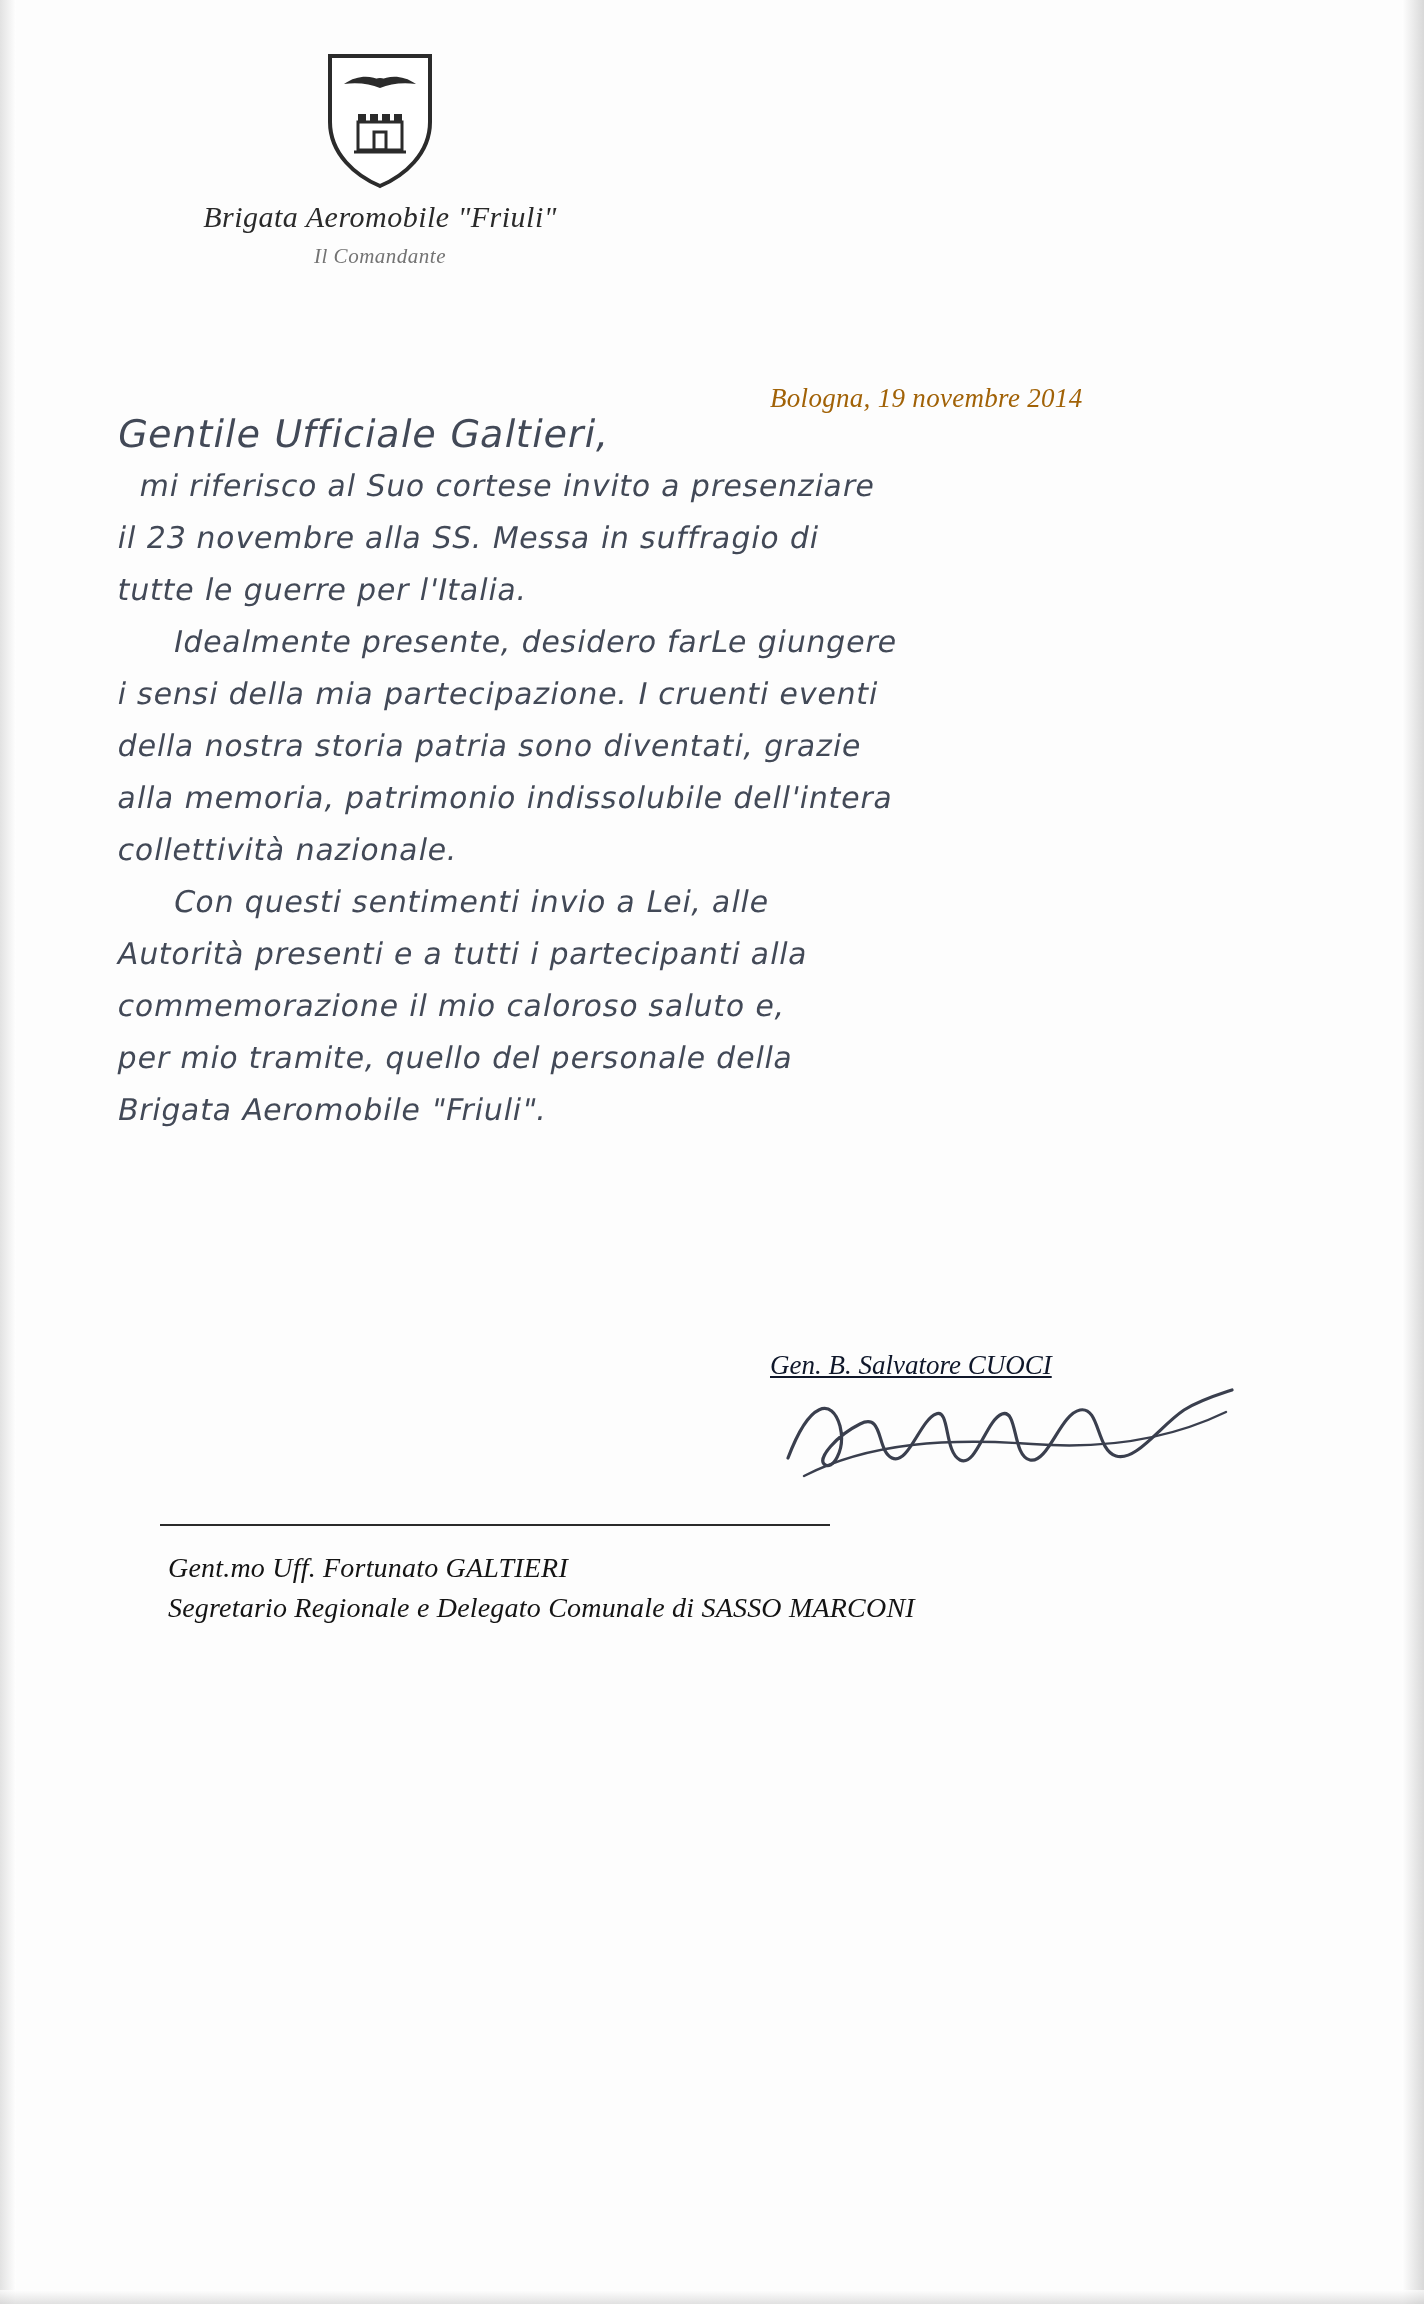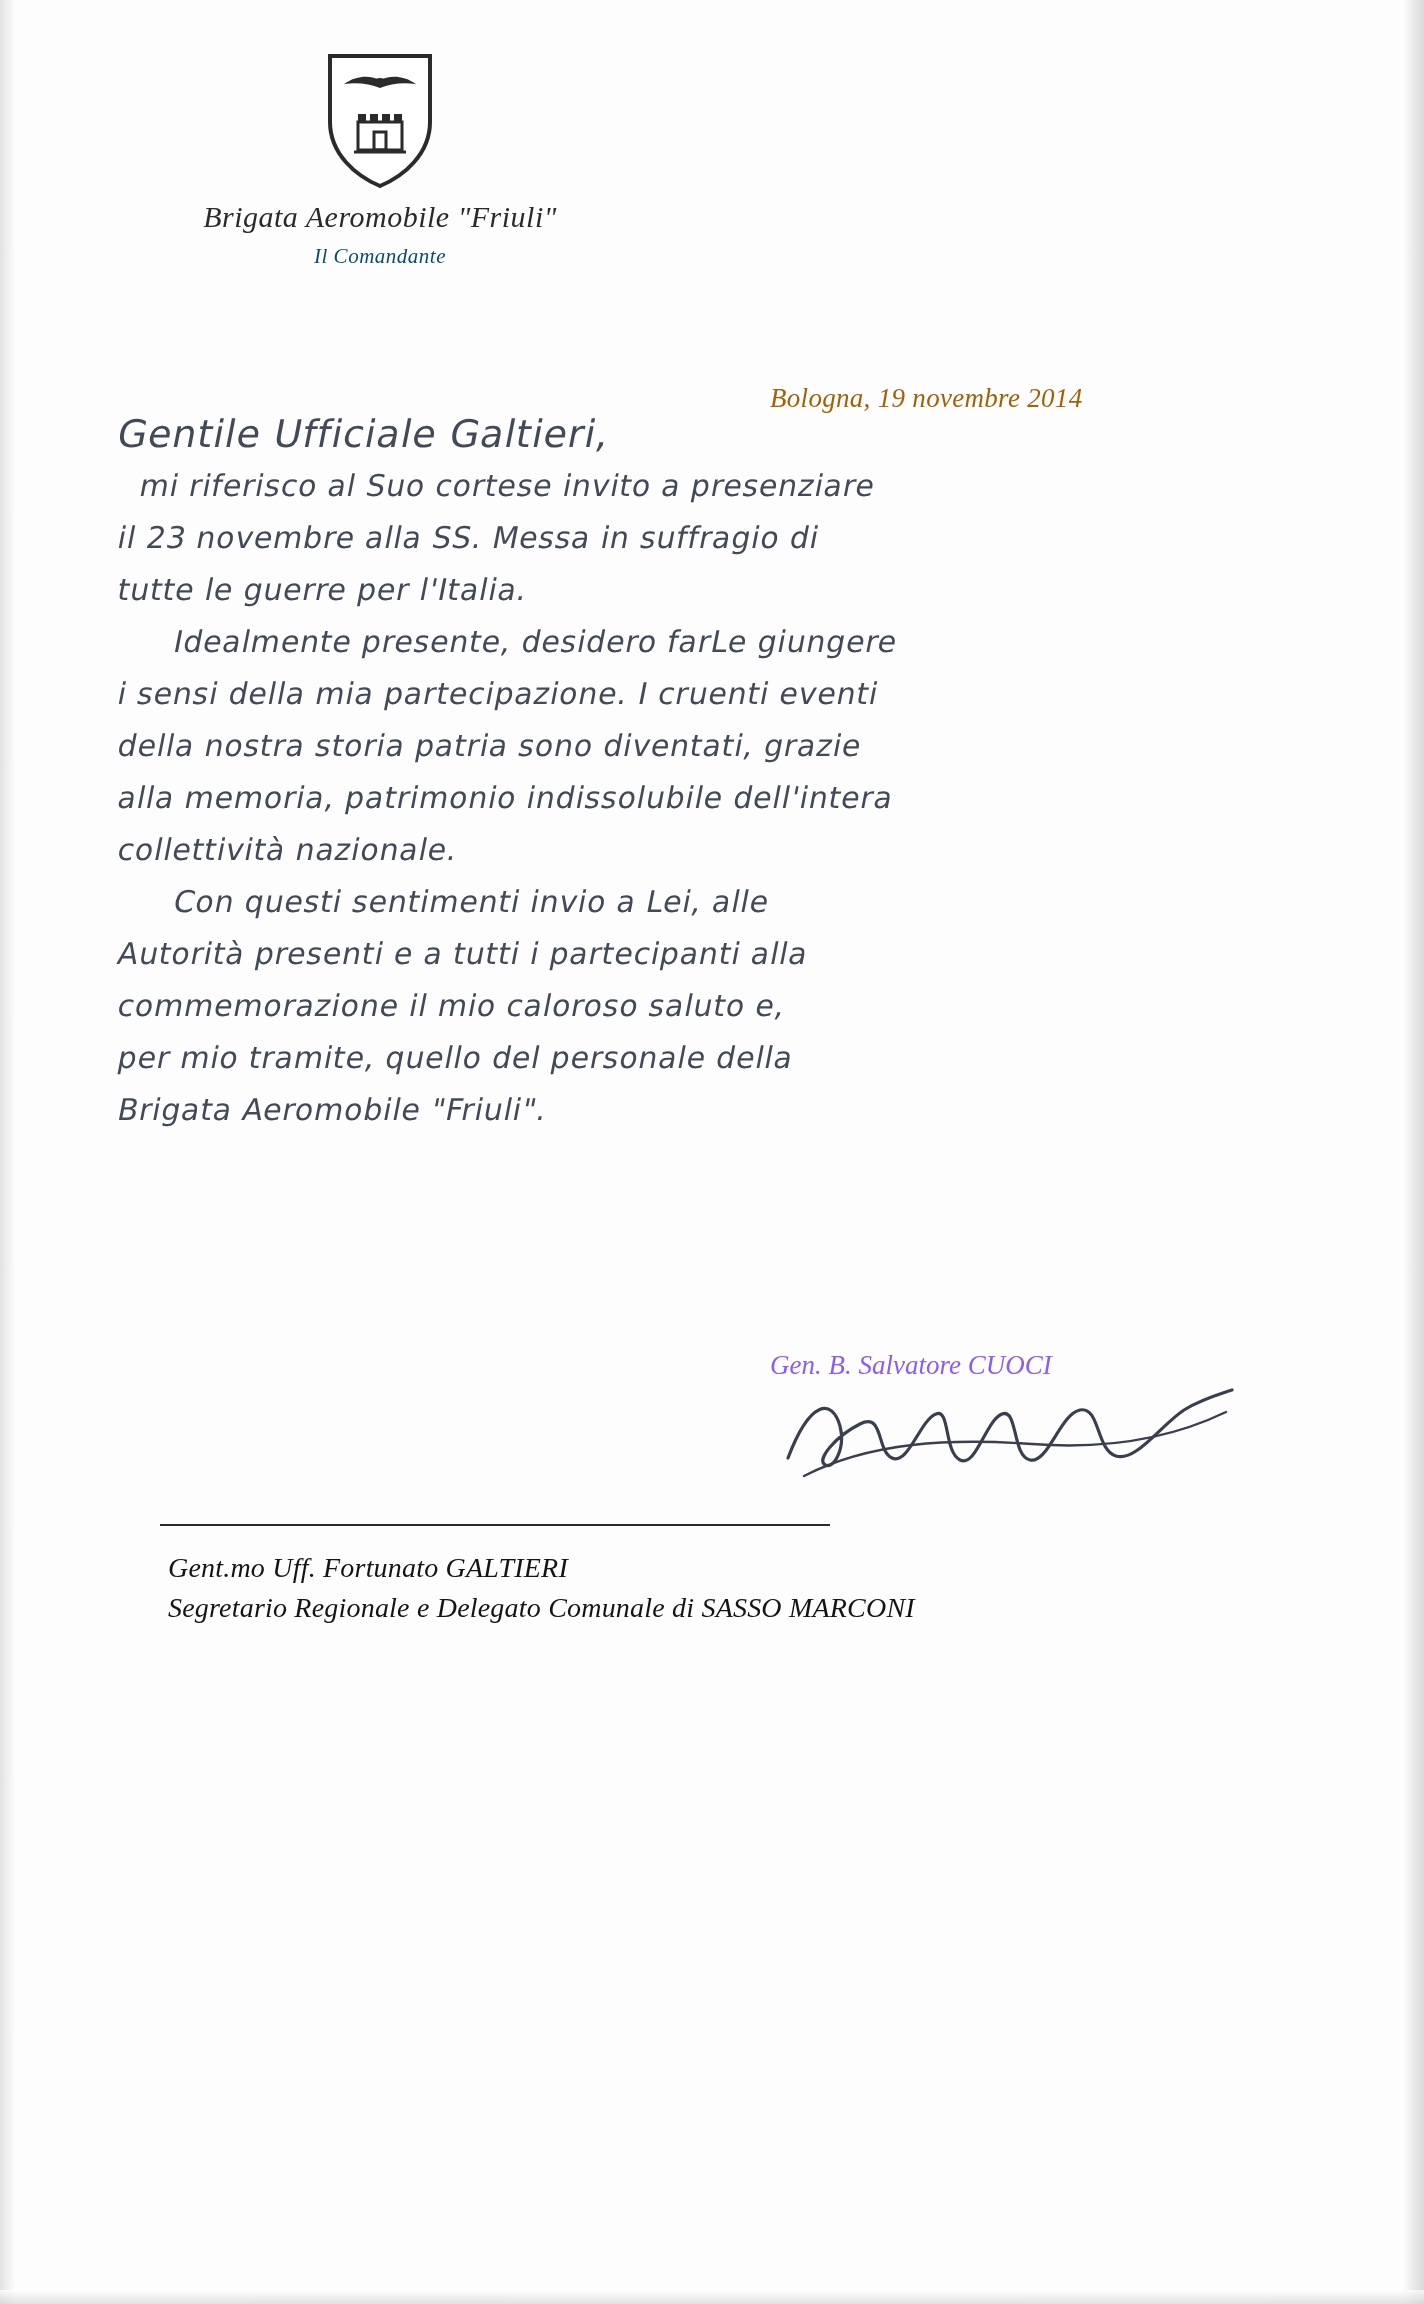--- a/index.html
+++ b/index.html
@@ -69,21 +69,21 @@
     font-size: 30px;
     letter-spacing: .5px;
     color: #2a2a2a;
     margin-top: 10px;
     white-space: nowrap;
   }
   .unit-role {
     font-family: "Liberation Serif", serif;
     font-style: italic;
     font-size: 21px;
-    color: #0c4a6e;
+    color: #737373;
     margin-top: 10px;
     letter-spacing: .5px;
   }
 
   
   .place-date {
     position: absolute;
     left: 770px;
     top: 383px;
     font-family: "Liberation Serif", serif;
@@ -123,21 +123,22 @@
   .indent-2 { padding-left: 22px; }
 
   
   .sig-name {
     position: absolute;
     left: 770px;
     top: 1350px;
     font-family: "Liberation Serif", serif;
     font-style: italic;
     font-size: 27px;
-    color: #8b5cf6;
+    color: #0f172a;
+    text-decoration: underline;
   }
   .signature-scribble {
     position: absolute;
     left: 780px;
     top: 1380px;
     width: 460px;
     height: 110px;
   }
 
   

